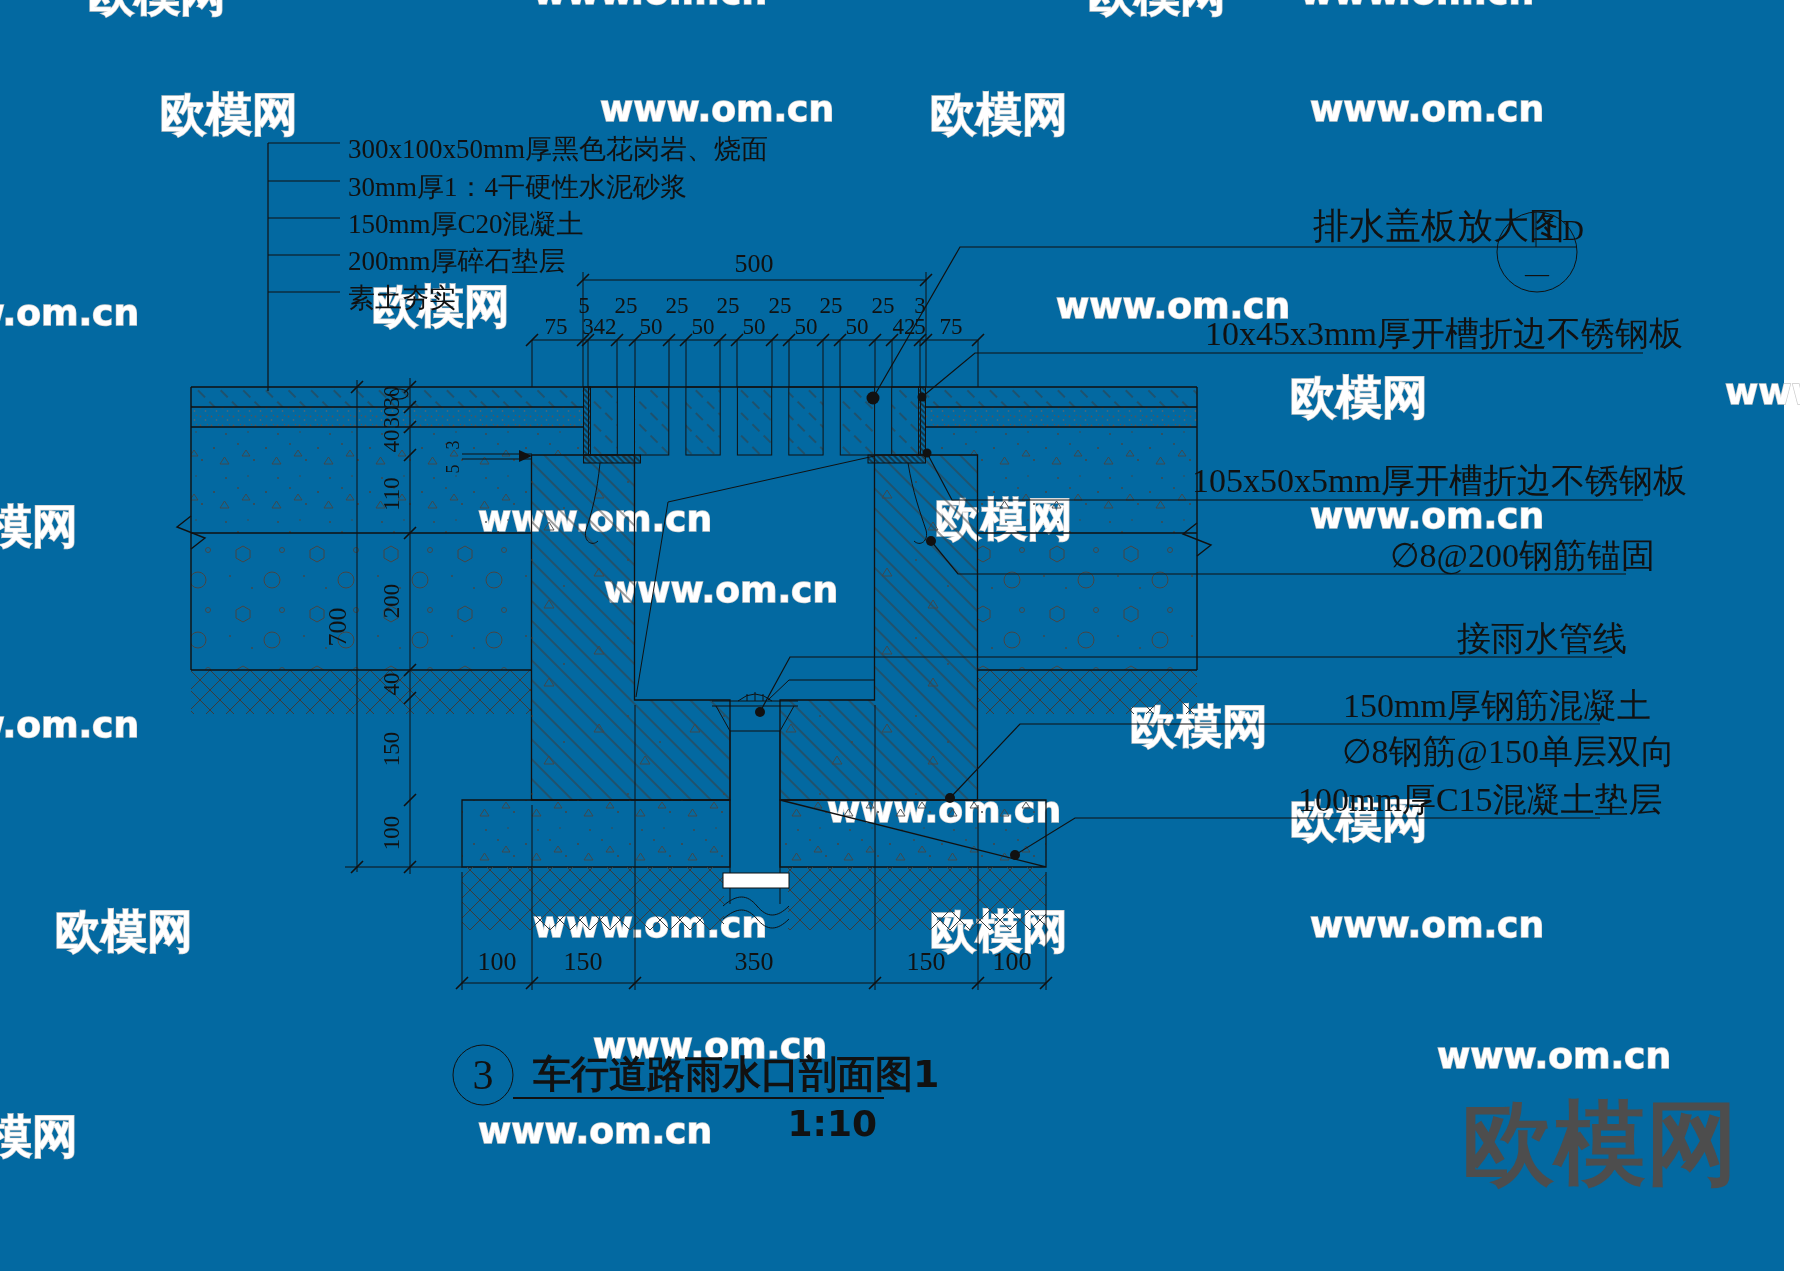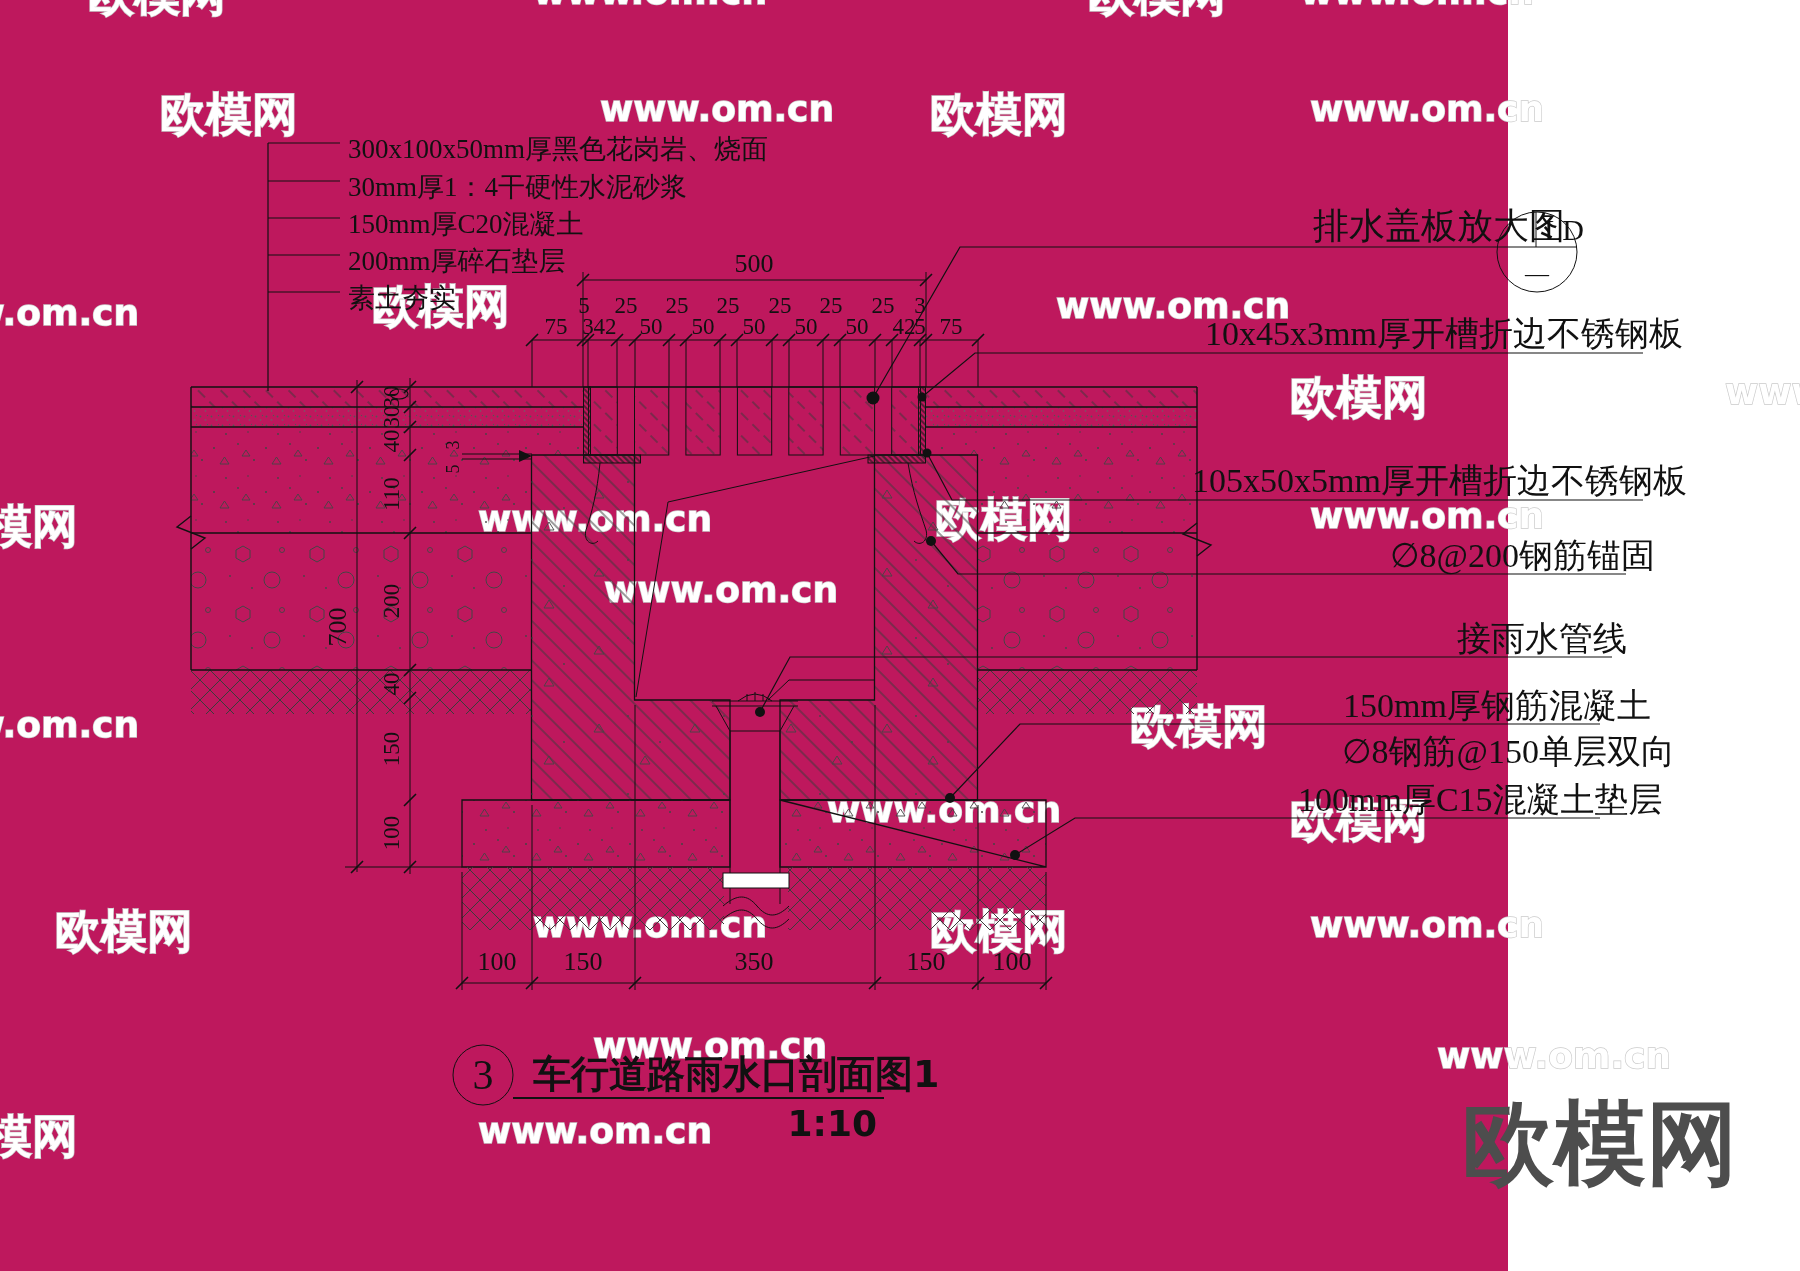--- a/index.html
+++ b/index.html
@@ -1,16 +1,16 @@
 <!DOCTYPE html>
 <html><head>
 <meta charset="utf-8">
 <style>
   html,body{margin:0;padding:0;background:#fff;}
-  .stage{width:1508px;height:1271px;position:relative;background:#be185d;}
+  .stage{width:1784px;height:1271px;position:relative;background:#0369a1;}
   svg{display:block;}
   text{fill:#111;font-family:"Liberation Serif","DejaVu Serif",serif;}
   .sans{font-family:"DejaVu Sans","Liberation Sans",sans-serif;font-weight:bold;}
   .wm{fill:#ffffff;stroke:#cbcbcb;stroke-width:1.4;paint-order:stroke;
       font-family:"DejaVu Sans","Liberation Sans",sans-serif;font-weight:bold;}
   .wm-dark{fill:#4d4d4d;stroke:none;paint-order:normal;
       font-family:"DejaVu Sans","Liberation Sans",sans-serif;font-weight:bold;}
   .thin{stroke:#111;stroke-width:1;fill:none;}
   .med{stroke:#111;stroke-width:1.4;fill:none;}
   .lead{stroke:#111;stroke-width:1.2;fill:none;}

